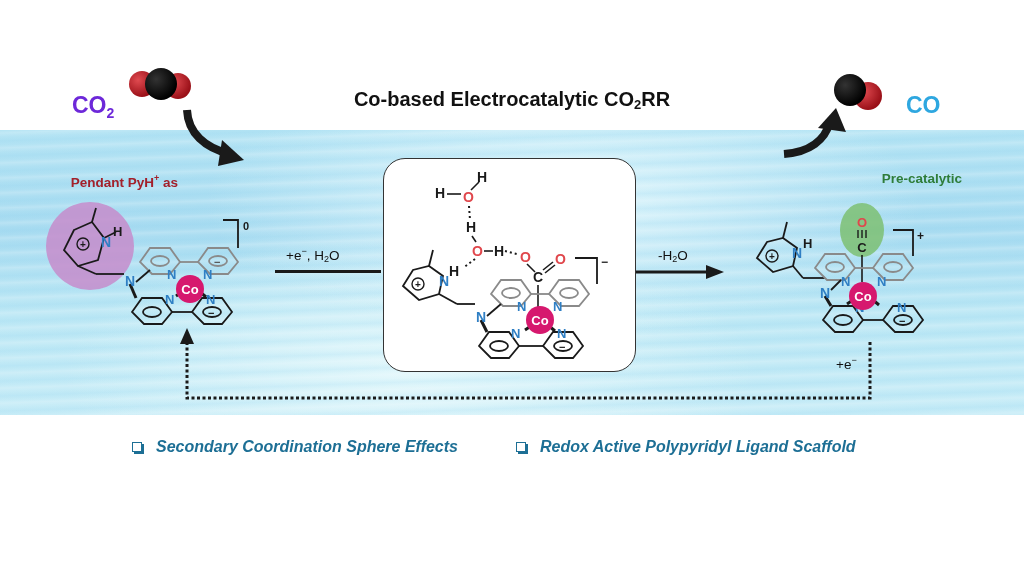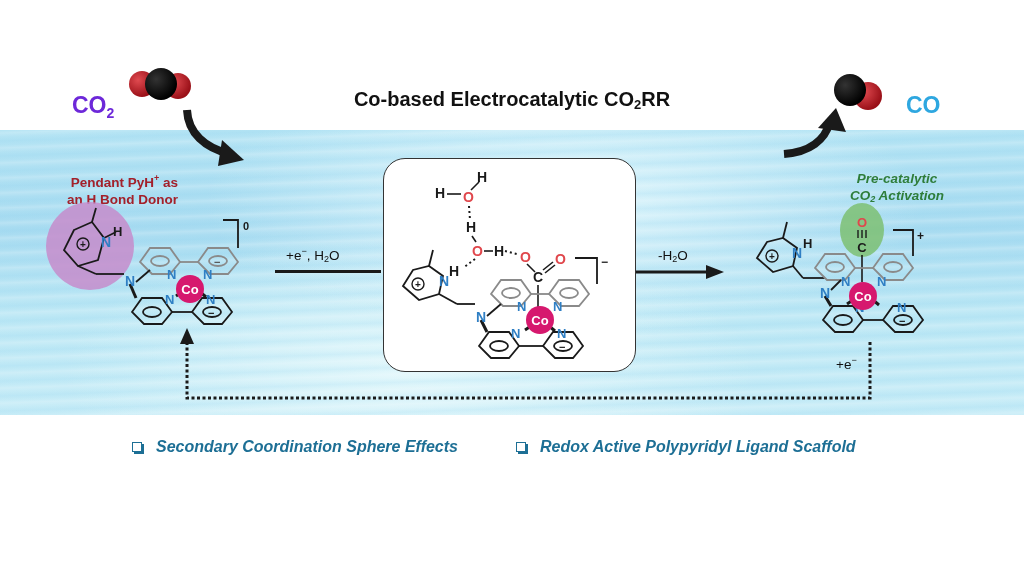--- a/index.html
+++ b/index.html
@@ -11,21 +11,21 @@
       radial-gradient(ellipse at 40% 85%, #e2f7fb 0%, rgba(226,247,251,0) 40%),
       linear-gradient(180deg,#b5e4f4 0%,#a9dcf1 35%,#bde8f5 65%,#c7ecf7 100%);}
   .abs{position:absolute;}
   .title{left:0;width:1024px;top:88px;text-align:center;font-weight:bold;font-size:20px;color:#111;}
   .title sub{font-size:13px;vertical-align:-3px;}
   .co2-label{left:72px;top:92px;font-size:23px;font-weight:bold;color:#6d28d9;}
   .co2-label sub{font-size:14px;vertical-align:-5px;}
   .co-label{left:906px;top:92px;font-size:23px;font-weight:bold;color:#2ea7e0;}
   .red-note{left:18px;top:170px;width:160px;text-align:right;font-size:13.5px;font-weight:bold;color:#a3202a;line-height:17px;}
   .red-note sup{font-size:9px;}
-  .green-note{left:832px;top:170px;width:130px;text-align:center;font-size:13.5px;font-weight:bold;color:#2e7d3a;line-height:17px;font-style:italic;}
+  .green-note{left:832px;top:170px;width:130px;text-align:right;font-size:13.5px;font-weight:bold;color:#2e7d3a;line-height:17px;}
   .green-note sub{font-size:9px;vertical-align:-2px;}
   .step{font-size:13.5px;font-weight:normal;color:#111;}
   .step sub{font-size:9px;vertical-align:-2px;}
   .step sup{font-size:9px;}
   .box{left:383px;top:158px;width:253px;height:214px;background:#fff;border:1.5px solid #333;border-radius:22px;box-sizing:border-box;}
   .bullets{left:100px;top:438px;font-size:16px;font-style:italic;font-weight:bold;color:#1d6f95;display:flex;gap:26px;}
   .bullet{display:flex;align-items:center;gap:14px;padding-left:32px;}
   .chk{width:10px;height:10px;border:1.6px solid #1d6f95;box-sizing:border-box;box-shadow:2px 2px 0 #1d6f95;display:inline-block;}
   svg text{font-family:"Liberation Sans",sans-serif;font-weight:bold;}
 </style>
@@ -64,25 +64,23 @@
   <circle cx="24" cy="24" r="16" fill="url(#bg)"></circle>
 </svg>
 
 <svg class="abs" style="left:780px;top:108px" width="70" height="52">
   <path d="M4 46 C 30 44, 45 32, 50 14" stroke="#1a1a1a" stroke-width="8" fill="none"></path>
   <polygon points="38,20 56,0 66,24" fill="#1a1a1a"></polygon>
 </svg>
 
 <div class="abs red-note">
   <div><span>Pendant PyH</span><sup>+</sup><span> as</span></div>
-  <div>an H Bond Donor</div>
 </div>
 <div class="abs green-note">
   <div>Pre-catalytic</div>
-  <div><span>CO</span><sub>2</sub><span> Activation</span></div>
 </div>
 
 <svg class="abs" style="left:40px;top:200px" width="230" height="130">
   <ellipse cx="50" cy="46" rx="44" ry="44" fill="#c58ccb" opacity="0.85"></ellipse>
   <g stroke="#1a1a1a" stroke-width="1.8" fill="none">
 
     <polygon points="34,30 52,22 64,38 58,60 38,66 24,50"></polygon>
     <line x1="52" y1="22" x2="56" y2="8"></line>
     <line x1="38" y1="66" x2="56" y2="74"></line>
     <line x1="56" y1="74" x2="84" y2="74"></line>

